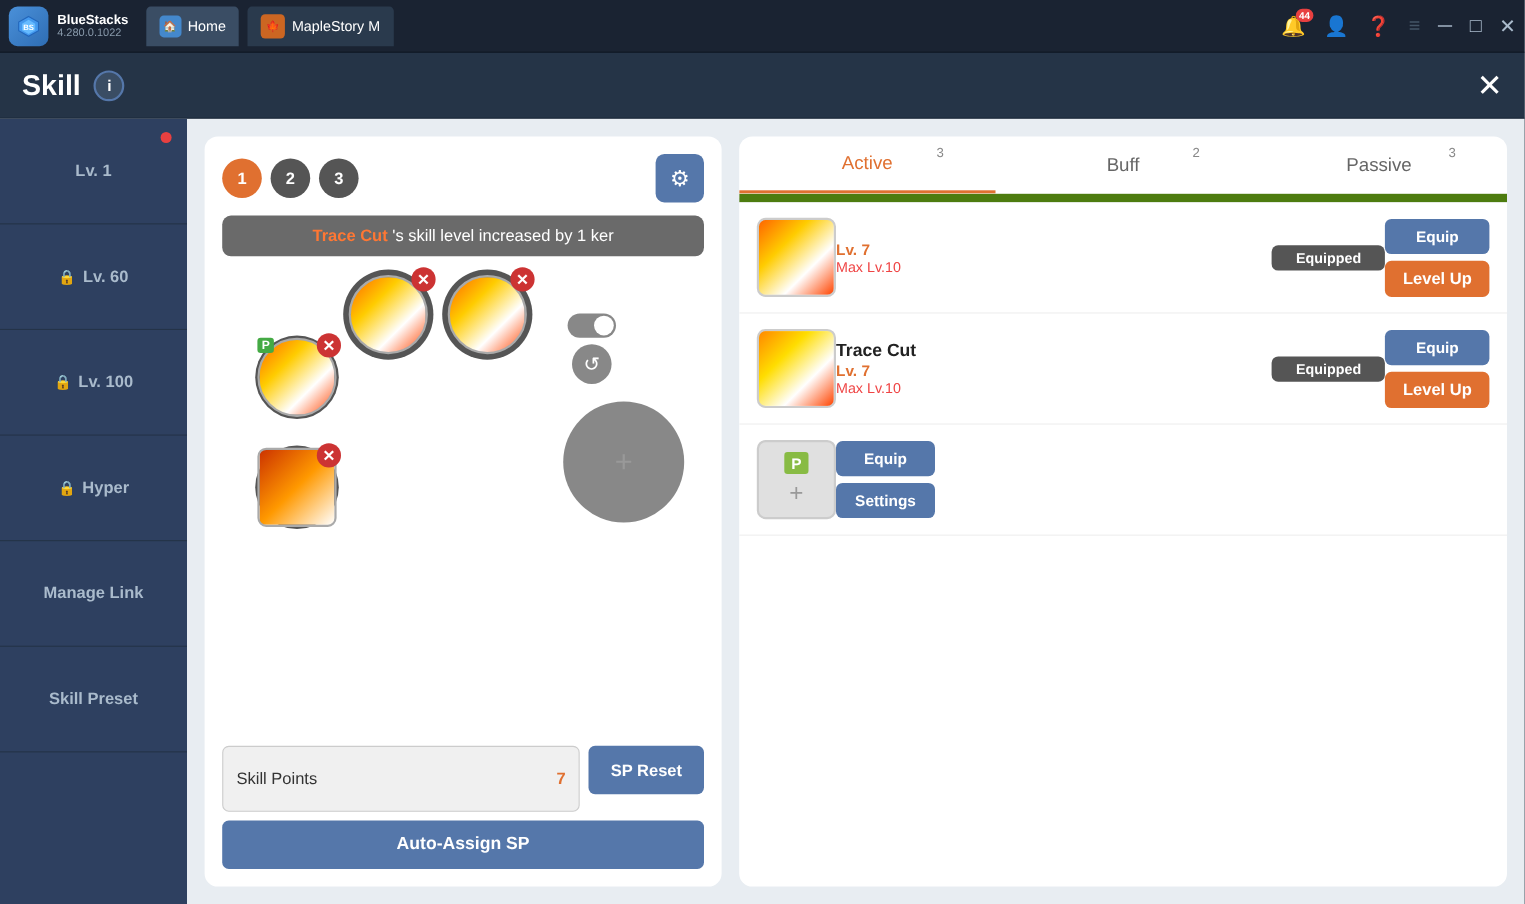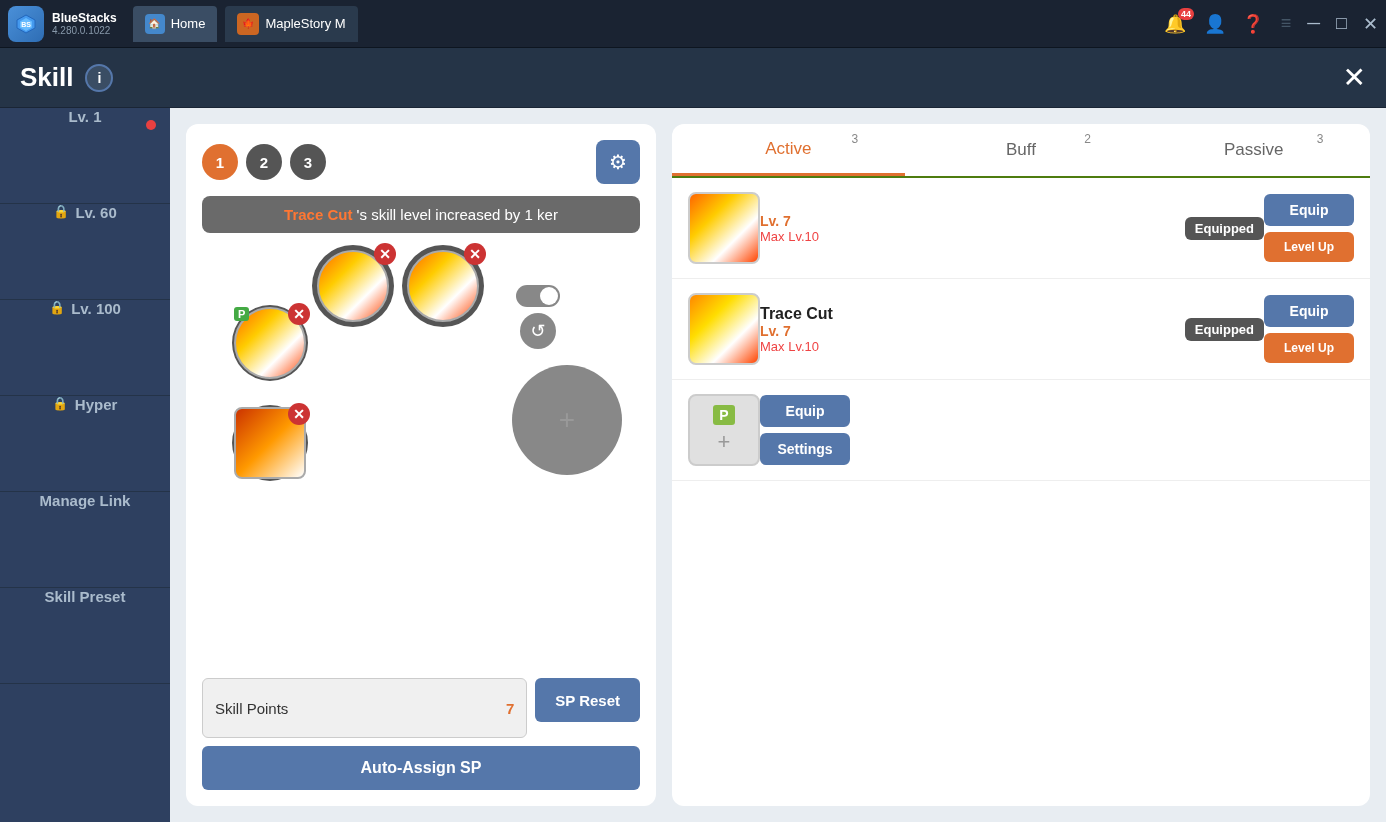--- a/index.html
+++ b/index.html
@@ -113,21 +113,21 @@
     
     .sidebar {
       width: 170px;
       background: #2e4060;
       display: flex;
       flex-direction: column;
       padding: 0;
     }
     .sidebar-item {
       height: 96px;
-      display: flex; justify-content: center;
+      display: flex; align-items: center; justify-content: center;
       color: #aabbcc;
       font-size: 15px;
       font-weight: bold;
       cursor: pointer;
       position: relative;
       border-bottom: 1px solid #243348;
     }
     .sidebar-item.active {
       background: #e07030;
       color: white;
@@ -326,21 +326,21 @@
       flex: 1;
       display: flex;
       flex-direction: column;
       gap: 0;
       min-width: 660px;
     }
 
     
     .skill-tabs {
       display: flex;
-      border-bottom: 2px solid #4d7c0f;
+      border-bottom: 8px solid #4d7c0f;
       background: white;
       border-radius: 12px 12px 0 0;
       overflow: hidden;
     }
     .skill-tab {
       flex: 1;
       height: 52px;
       display: flex; align-items: center; justify-content: center;
       gap: 6px;
       font-size: 17px;
@@ -385,21 +385,21 @@
       flex-direction: column;
       gap: 4px;
     }
     .skill-info { flex: 1; }
     .skill-name { font-size: 16px; font-weight: bold; color: #222; }
     .skill-level { font-size: 14px; color: #e07030; font-weight: bold; }
     .skill-max-lv { font-size: 13px; color: #ef4444; }
     .equipped-badge {
       background: #555;
       color: white;
-      padding: 4px 10px;
+      padding: 4px 22px;
       border-radius: 6px;
       font-size: 13px;
       font-weight: bold;
     }
     .entry-buttons {
       display: flex; flex-direction: column; gap: 6px;
     }
     .btn-equip {
       background: #5577aa;
       color: white;
@@ -409,21 +409,21 @@
       font-size: 14px; font-weight: bold;
       cursor: pointer;
       min-width: 90px;
     }
     .btn-level-up {
       background: #e07030;
       color: white;
       border: none;
       border-radius: 6px;
       padding: 8px 16px;
-      font-size: 12px; font-weight: bold;
+      font-size: 15px; font-weight: bold;
       cursor: pointer;
       min-width: 90px;
     }
     .btn-settings {
       background: #5577aa;
       color: white;
       border: none;
       border-radius: 6px;
       padding: 8px 16px;
       font-size: 14px; font-weight: bold;

